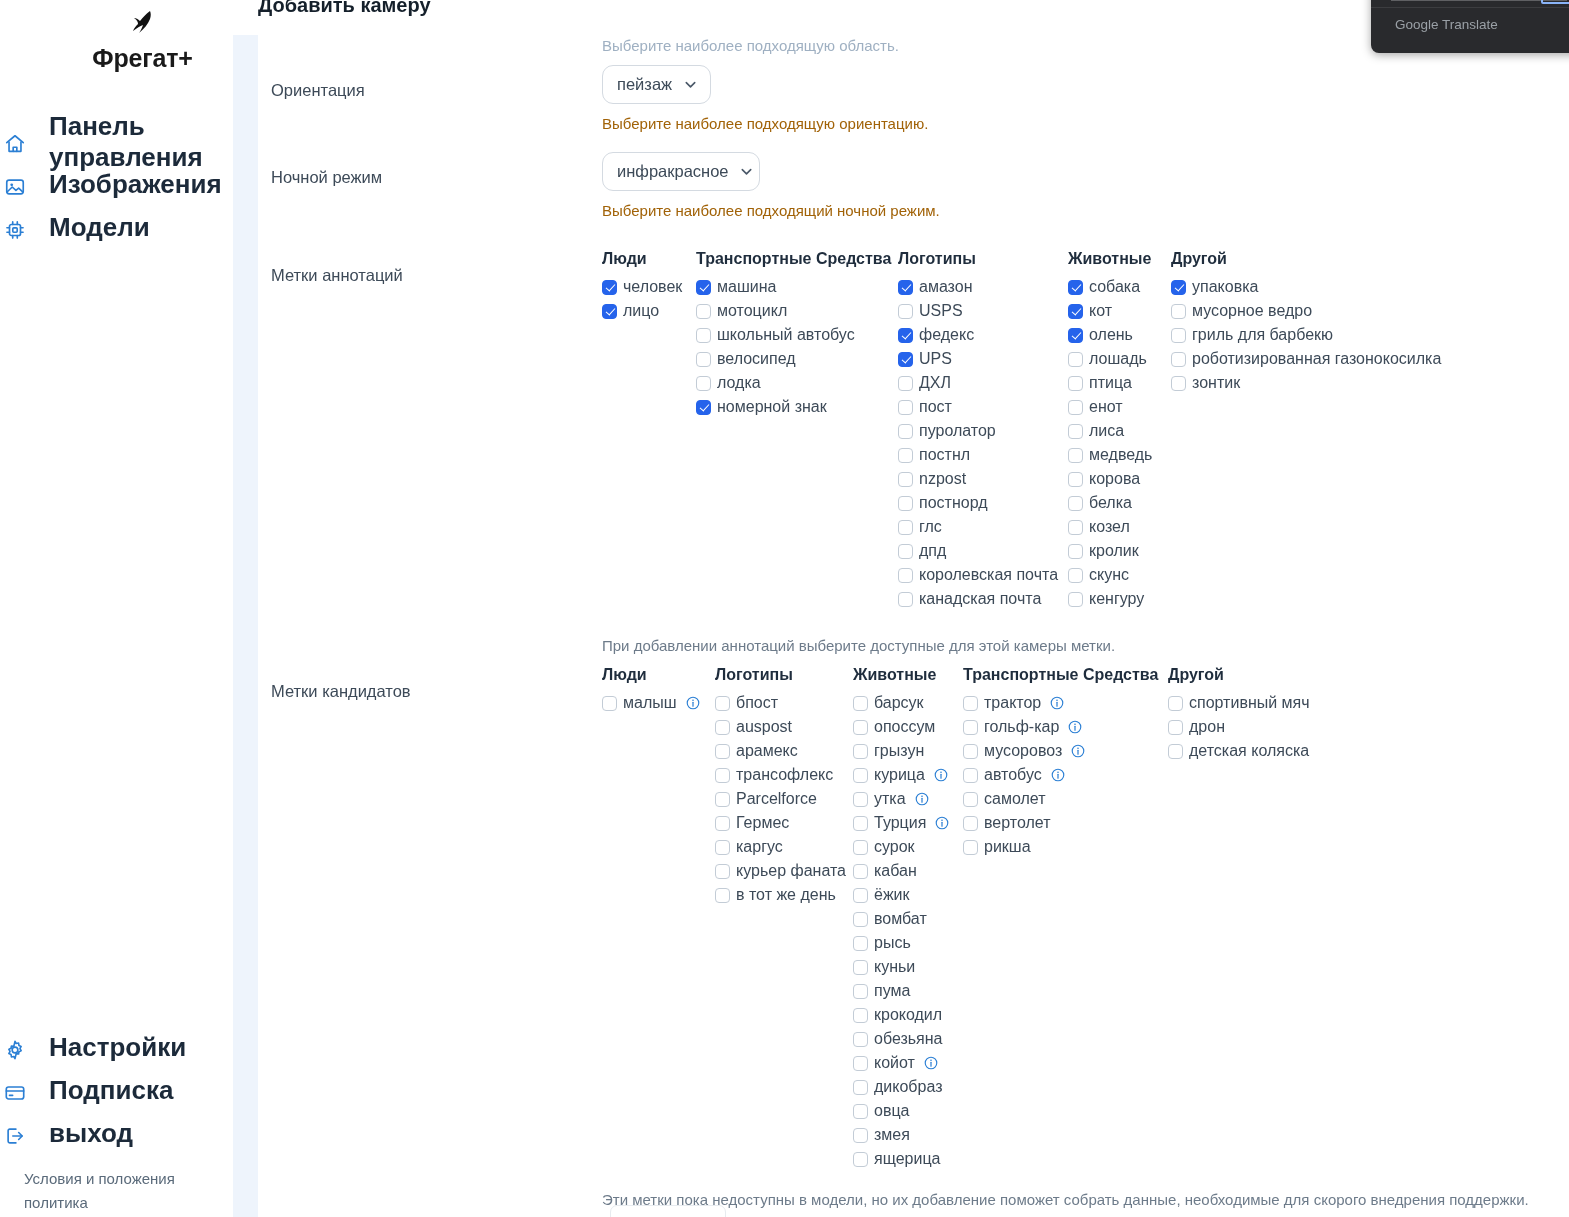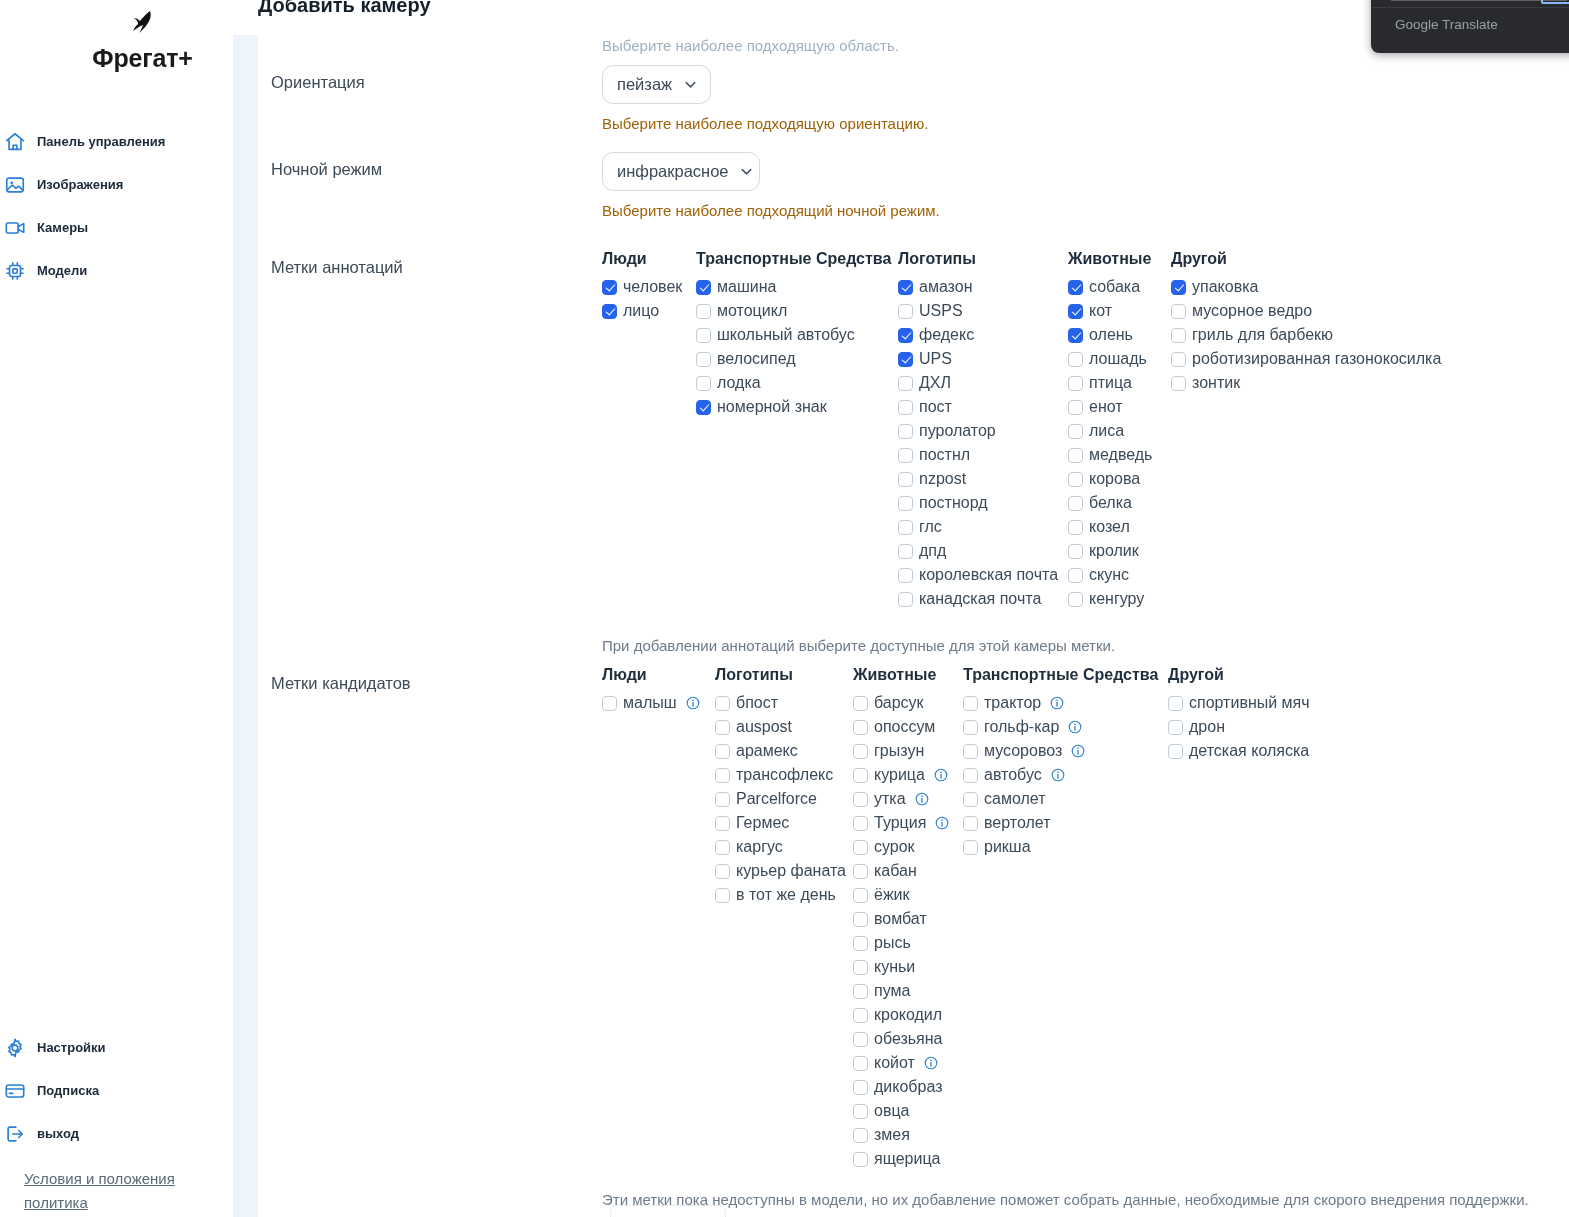--- a/index.html
+++ b/index.html
@@ -21,50 +21,50 @@
   .brand {
     display: flex; align-items: center; gap: 8px;
     padding: 8px 0 0 52px;
     font-size: 25px; font-weight: bold; color: #1a1a1a;
     letter-spacing: -0.2px;
     flex-direction: column;
   }
   .brand .bird { width: 28px; height: 28px; display: block; }
   .nav-top { margin-top: 47px; }
   .nav-item {
-    display: flex; align-items: center; gap: 11px;
+    display: flex; align-items: center; gap: 23px;
     padding: 0 0 0 4px;
     height: 43px;
-    font-size: 13px; color: #1c2a3a; font-weight: 600;
+    font-size: 26px; color: #1c2a3a; font-weight: 600;
     cursor: pointer;
   }
   .nav-item .ico { width: 22px; height: 22px; flex: 0 0 22px; display:block; }
   .nav-bottom { position: absolute; left: 0; top: 1026px; width: 233px; }
   .legal {
     padding-left: 24px; margin-top: 12px;
     font-size: 15px; line-height: 24px; color: #5a6a7a;
   }
-  .legal div { cursor: pointer; text-decoration: underline; }
+  .legal div { cursor: pointer; }
 
   
   #rail {
     position: absolute; left: 233px; top: 35px; width: 25px; height: 1182px;
     background: #eef4fc;
   }
 
   
   #main { position: absolute; left: 258px; top: 0; width: 1311px; height: 1217px; }
   #page-title {
     position: absolute; left: 0px; top: -6px;
     font-size: 20px; font-weight: bold; color: #15202b;
   }
 
   .form-row { position: absolute; left: 0; width: 1311px; }
   .row-label {
-    position: absolute; left: 13px; top: 8px;
+    position: absolute; left: 13px; top: 16px;
     font-size: 16.5px; color: #3d4a58;
   }
   .ctl-col { position: absolute; left: 344px; top: 0; }
 
   .select-box {
     display: inline-flex; align-items: center; justify-content: space-between;
     gap: 10px;
     border: 1px solid #d4dae1; border-radius: 11px;
     background: #fff;
     height: 39px; padding: 0 12px 0 14px;
@@ -180,29 +180,20 @@
         <span class="ico">
           <svg viewBox="0 0 24 24" width="22" height="22" fill="none" stroke="#2b7fd4" stroke-width="1.8" stroke-linecap="round" stroke-linejoin="round">
             <rect x="3" y="4.5" width="18" height="15" rx="2.5"></rect>
             <circle cx="8.4" cy="9.6" r="1.5" fill="#2b7fd4" stroke="none"></circle>
             <path d="M3.6 17.2 9 12l4 3.6 3-2.4 4.4 4"></path>
           </svg>
         </span>
         <span>Изображения</span>
       </div>
 
-      <div class="nav-item">
-        <span class="ico">
-          <svg viewBox="0 0 24 24" width="22" height="22" fill="none" stroke="#2b7fd4" stroke-width="1.8" stroke-linecap="round" stroke-linejoin="round">
-            <rect x="2.5" y="6.5" width="13" height="11" rx="2"></rect>
-            <path d="M15.5 10.6 21.5 7.2v9.6l-6-3.4z"></path>
-          </svg>
-        </span>
-        <span>Камеры</span>
-      </div>
 
       <div class="nav-item">
         <span class="ico">
           <svg viewBox="0 0 24 24" width="22" height="22" fill="none" stroke="#2b7fd4" stroke-width="1.8" stroke-linecap="round" stroke-linejoin="round">
             <rect x="6" y="6" width="12" height="12" rx="2"></rect>
             <rect x="9.6" y="9.6" width="4.8" height="4.8" rx="1"></rect>
             <path d="M9.5 6V3.2M14.5 6V3.2M9.5 20.8V18M14.5 20.8V18M6 9.5H3.2M6 14.5H3.2M20.8 9.5H18M20.8 14.5H18"></path>
           </svg>
         </span>
         <span>Модели</span>

